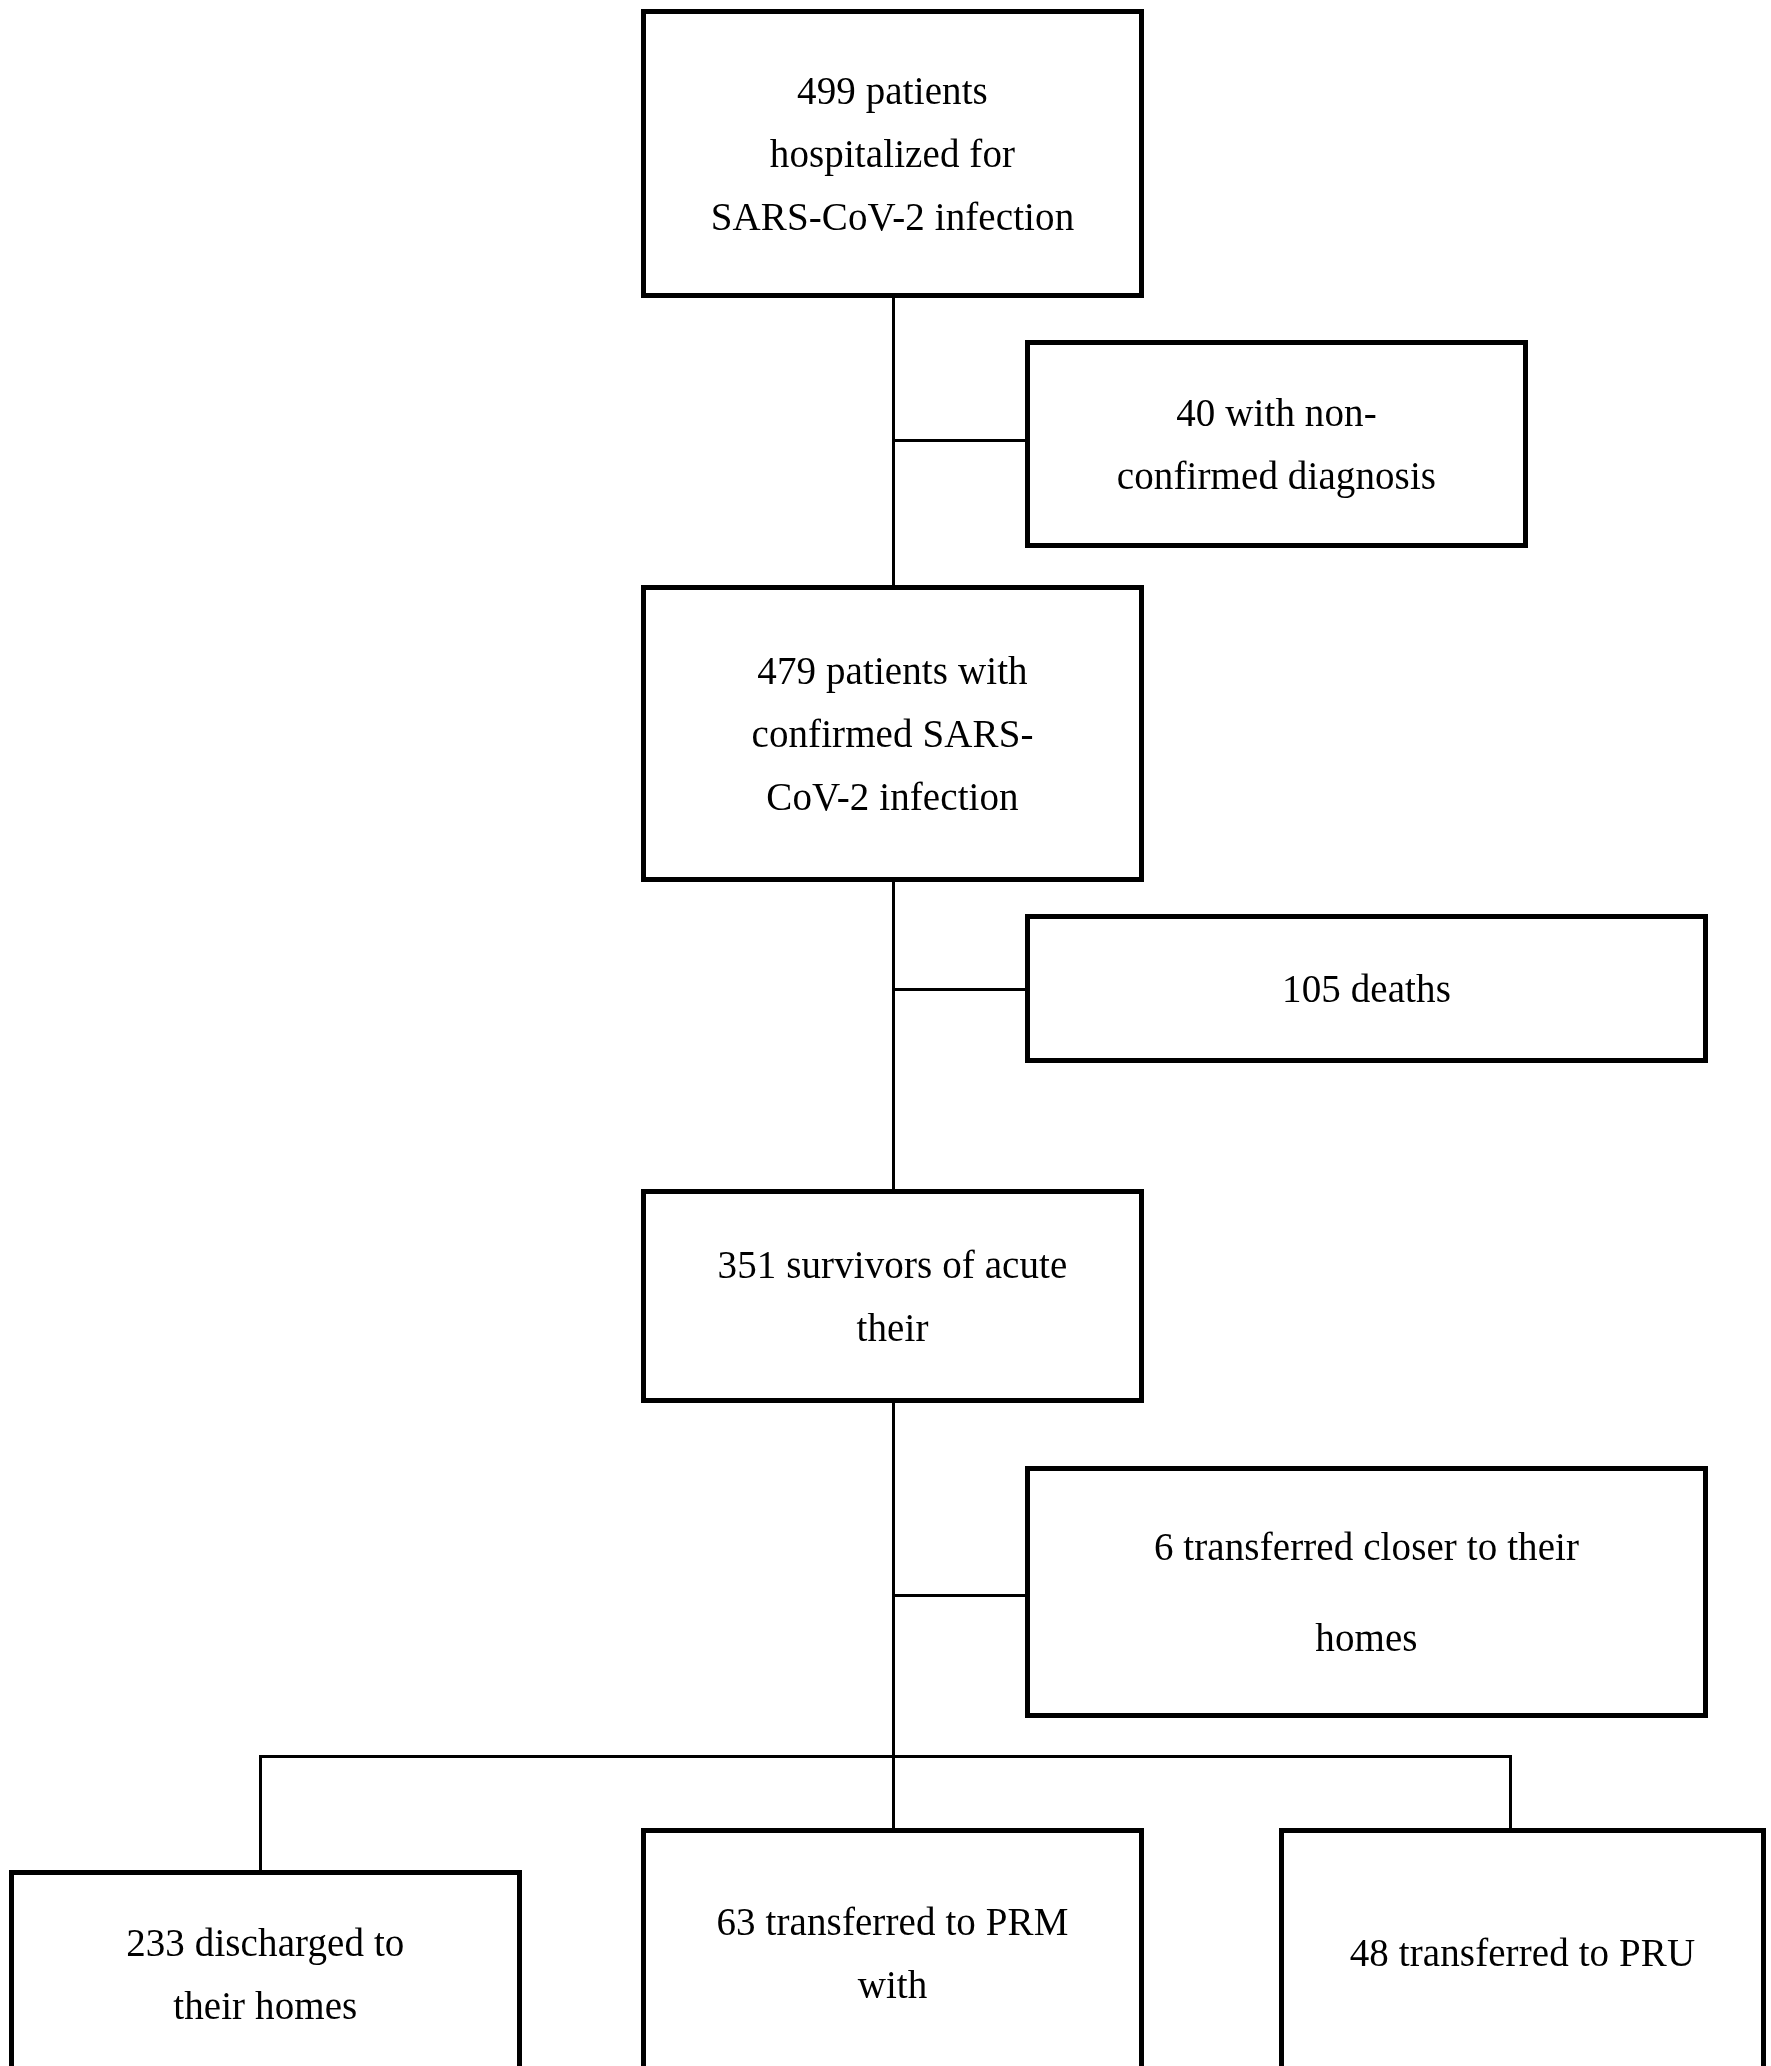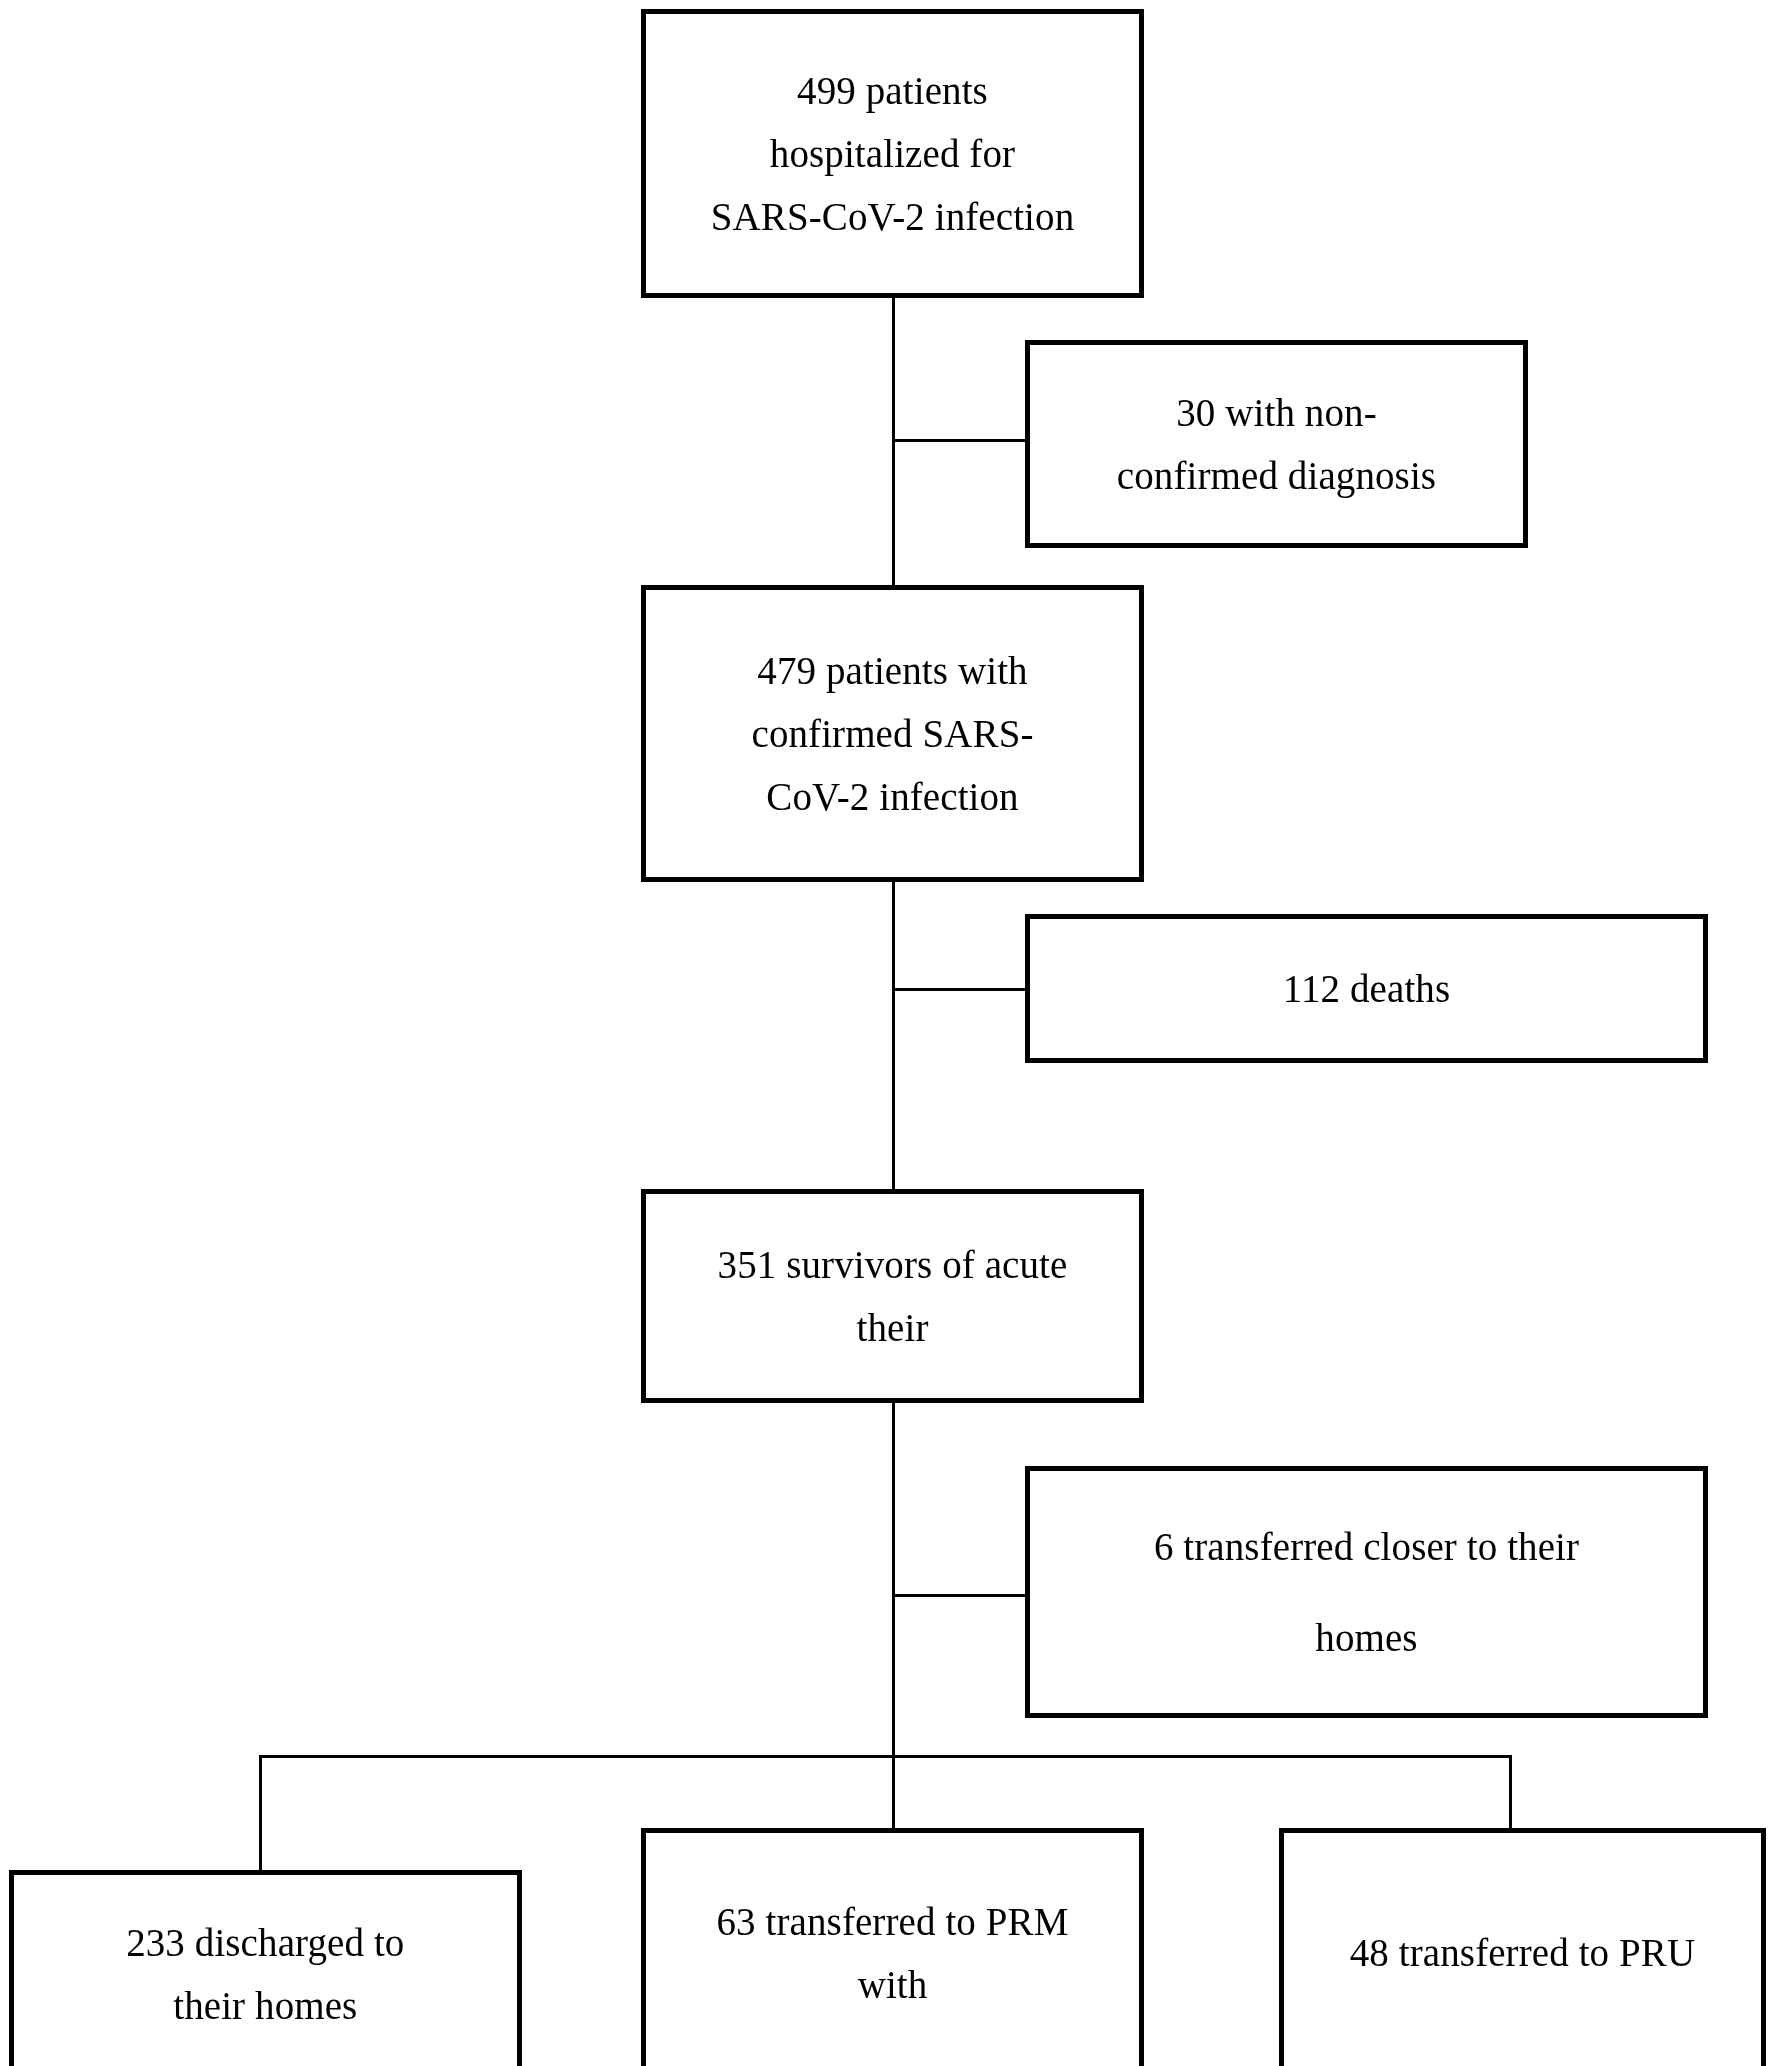--- a/index.html
+++ b/index.html
@@ -65,32 +65,32 @@
 
   <div class="conn v" style="left:1509px; top:1755px; height:77px;"></div>
 
   <div class="node" style="left:641px; top:8.8px; width:503px; height:289px;">
     <span class="ln">499 patients</span>
     <span class="ln">hospitalized for</span>
     <span class="ln">SARS-CoV-2 infection</span>
   </div>
 
   <div class="node" style="left:1025px; top:340px; width:503px; height:208px;">
-    <span class="ln">30 with non-</span>
+    <span class="ln">40 with non-</span>
     <span class="ln">confirmed diagnosis</span>
   </div>
 
   <div class="node" style="left:641px; top:585px; width:503px; height:297px;font-family:Liberation Serif, serif;">
     <span class="ln">479 patients with</span>
     <span class="ln">confirmed SARS-</span>
     <span class="ln">CoV-2 infection</span>
   </div>
 
   <div class="node" style="left:1025px; top:914px; width:683px; height:149px;">
-    <span class="ln">112 deaths</span>
+    <span class="ln">105 deaths</span>
   </div>
 
   <div class="node" style="left:641px; top:1189px; width:503px; height:214px;">
     <span class="ln">351 survivors of acute</span>
     <span class="ln">their</span>
   </div>
 
   <div class="node" style="left:1025px; top:1466px; width:683px; height:252px;gap:28px;">
     <span class="ln">6 transferred closer to their</span>
     <span class="ln">homes</span>

